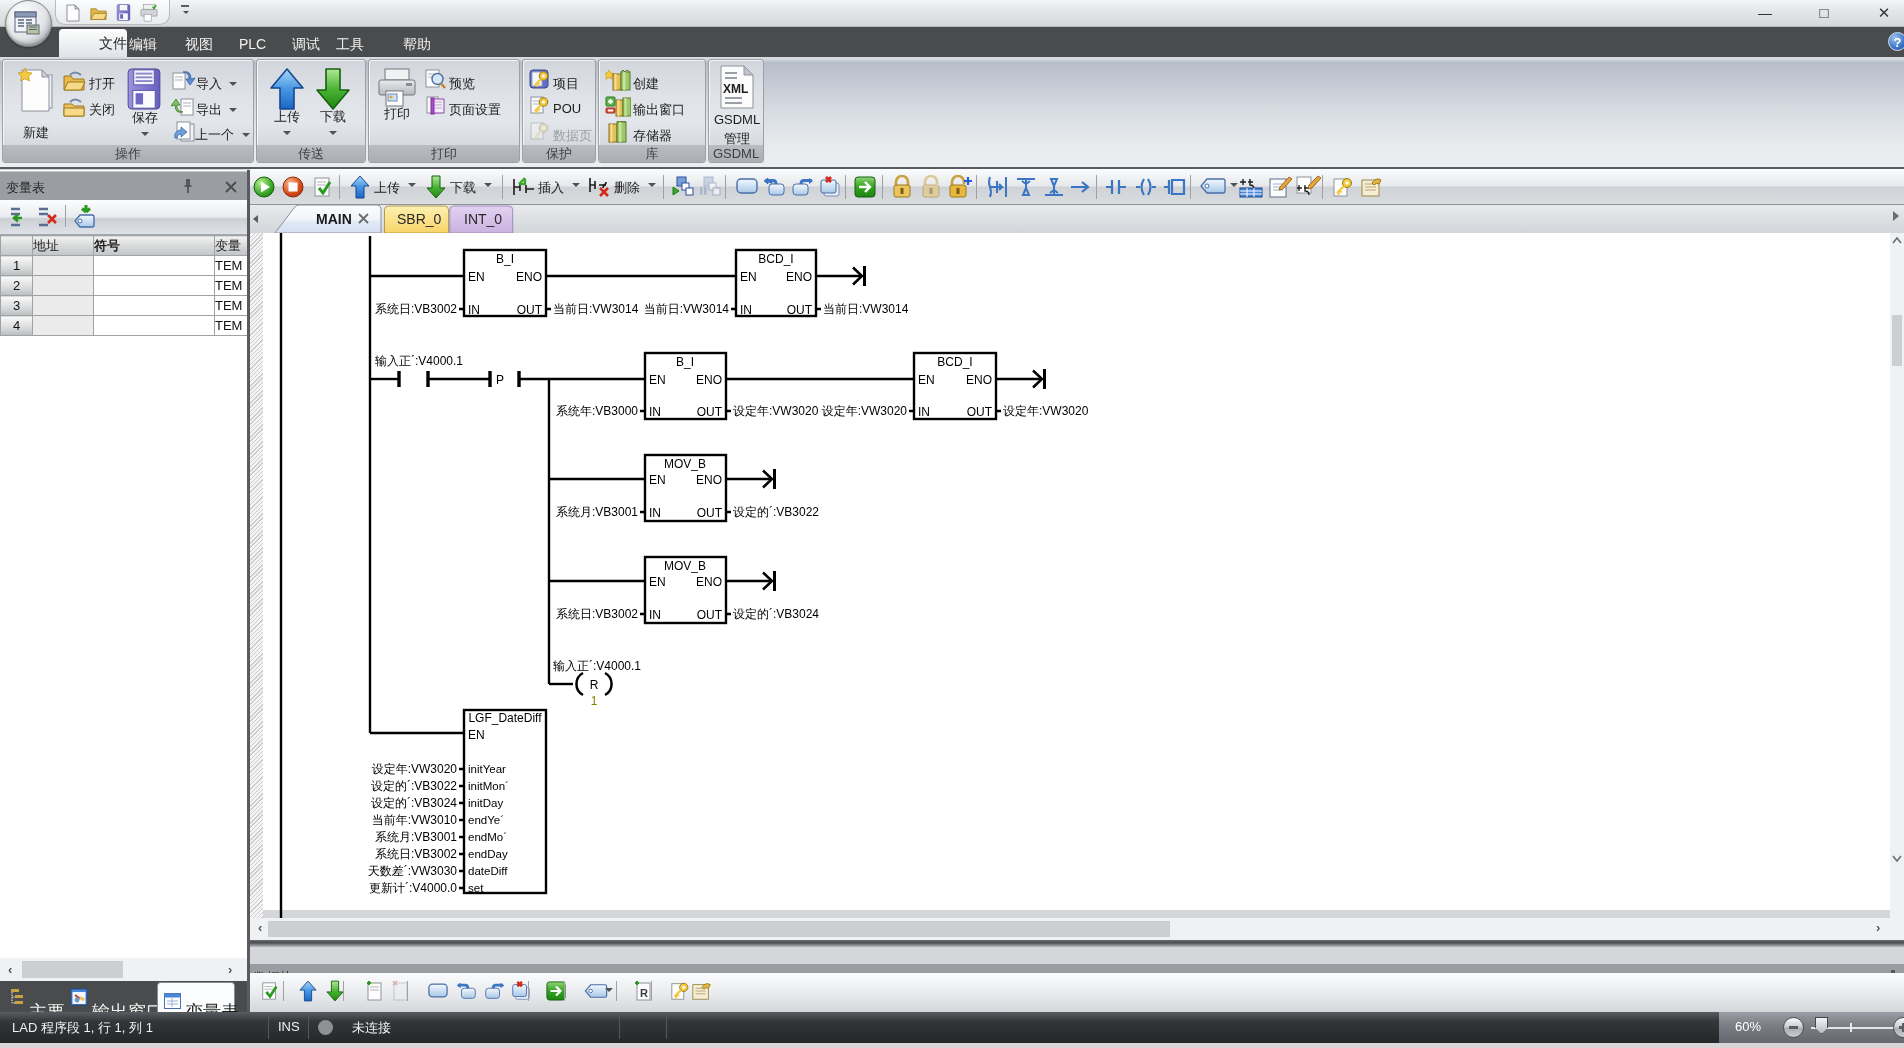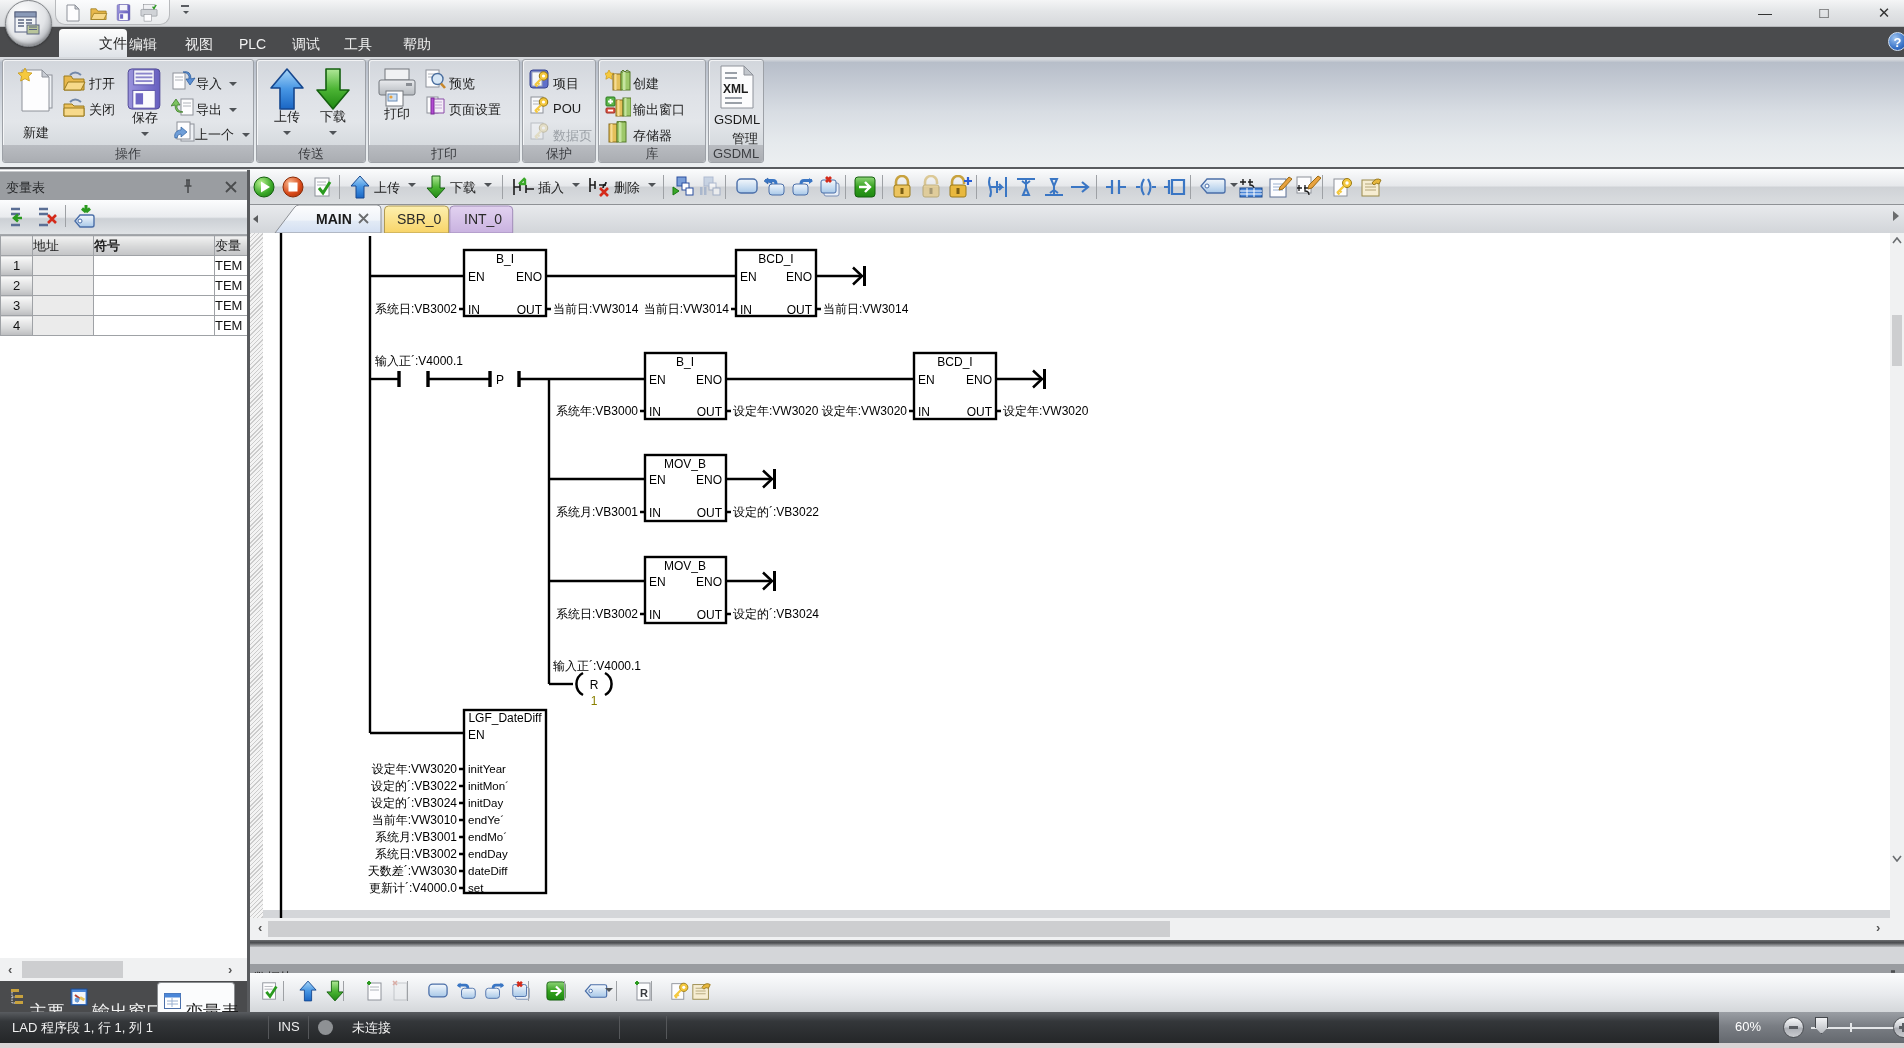--- a/index.html
+++ b/index.html
@@ -125,21 +125,21 @@
  <path d="M4 9 h6 M4 12 h6 M4 15 h6 M12 9 h6 M12 12 h6" stroke="#5a6480" stroke-width="1.6" fill="none"></path>
  <rect x="13" y="14" width="12" height="9" fill="#b8c49a" stroke="#5a6480"></rect>
  <path d="M15 16 h8 M15 18.5 h8" stroke="#5a6480" stroke-width="1.2" fill="none"></path>
   </svg>
 <div id="tabstrip">
  <div id="ftab">文件</div>
  <div class="mtab" style="left:129px;">编辑</div>
  <div class="mtab" style="left:185px;">视图</div>
  <div class="mtab" style="left:239px;">PLC</div>
  <div class="mtab" style="left:292px;">调试</div>
- <div class="mtab" style="left:344px;">工具</div>
+ <div class="mtab" style="left:336px;">工具</div>
  <div class="mtab" style="left:403px;">帮助</div>
  <div class="abs" style="left:1888px;top:5px;width:19px;height:19px;border-radius:50%;background:radial-gradient(circle at 35% 30%,#9ec4f0,#3a74c8 60%,#1a4a9e);border:1px solid #d0e0f4;color:#fff;font-size:13px;font-weight:bold;text-align:center;line-height:19px;">?</div>
 </div>
 <div id="ribbon">
 
  <div class="rgroup" style="left:2px;width:252px;">
   <div class="rlabel">操作</div>
   <div class="icon" style="left:14px;top:7px;">
    <svg width="40" height="58" viewBox="0 0 40 58">
     <rect x="10" y="8" width="25" height="33" fill="#eef1f5" stroke="#8e929a"></rect>
@@ -369,21 +369,21 @@
     <path d="M1 1 h23 l9 9 v33 h-32 z" fill="#fcfcfd" stroke="#8e929a"></path>
     <path d="M24 1 l9 9 h-9 z" fill="#c2c6cc" stroke="#8e929a"></path>
     <line x1="5" y1="8" x2="17" y2="8" stroke="#9aa0a8" stroke-width="2"></line>
     <line x1="5" y1="13" x2="17" y2="13" stroke="#9aa0a8" stroke-width="2"></line>
     <text x="3" y="28" font-size="12" font-weight="bold" fill="#1c1c1c" font-family="Liberation Sans">XML</text>
     <line x1="5" y1="33" x2="22" y2="33" stroke="#9aa0a8" stroke-width="2"></line>
     <line x1="5" y1="38" x2="22" y2="38" stroke="#9aa0a8" stroke-width="2"></line>
         </svg>
       </div>
   <div class="rtextbig" style="left:0px;top:52px;width:56px;">GSDML</div>
-  <div class="rtextbig" style="left:8px;top:70px;width:56px;">管理</div>
+  <div class="rtextbig" style="left:0px;top:70px;width:56px;">管理</div>
  </div>
 </div>
 <div id="toolbar1">
  <div class="icon" style="left:3px;top:7px;">
       <svg width="22" height="22" viewBox="0 0 22 22">
   <defs>
           <radialGradient id="pg" cx=".35" cy=".3" r=".9">
    <stop offset="0" stop-color="#b8f090"></stop>
             <stop offset=".6" stop-color="#3aa828"></stop>
             <stop offset="1" stop-color="#1a7812"></stop>

